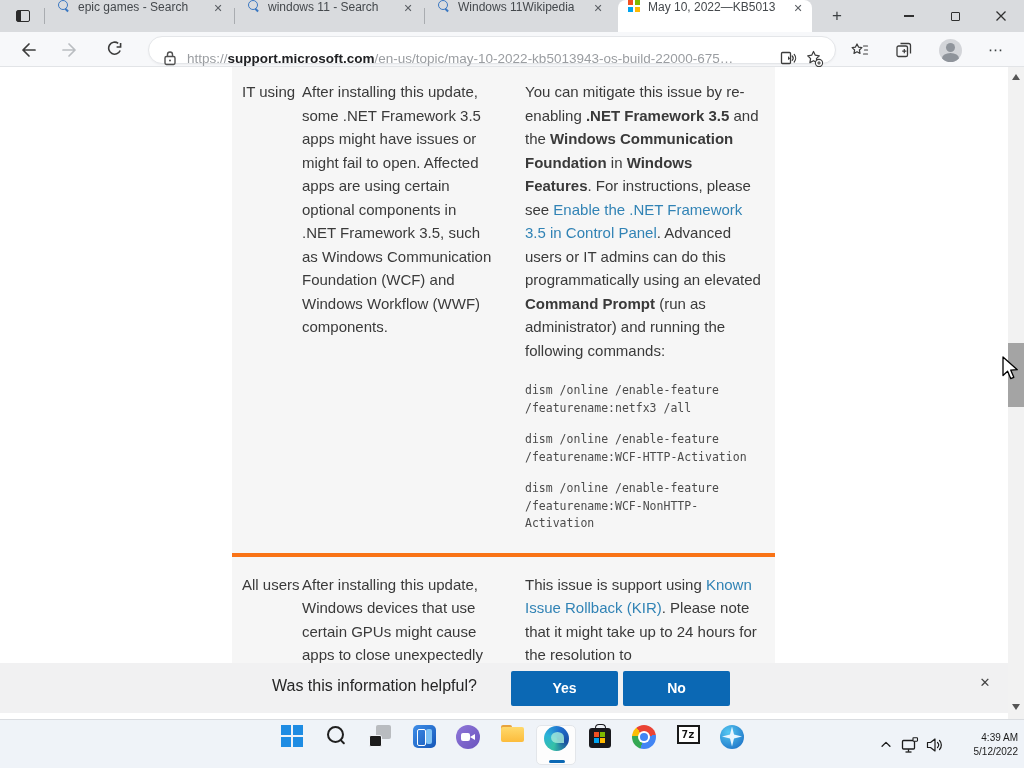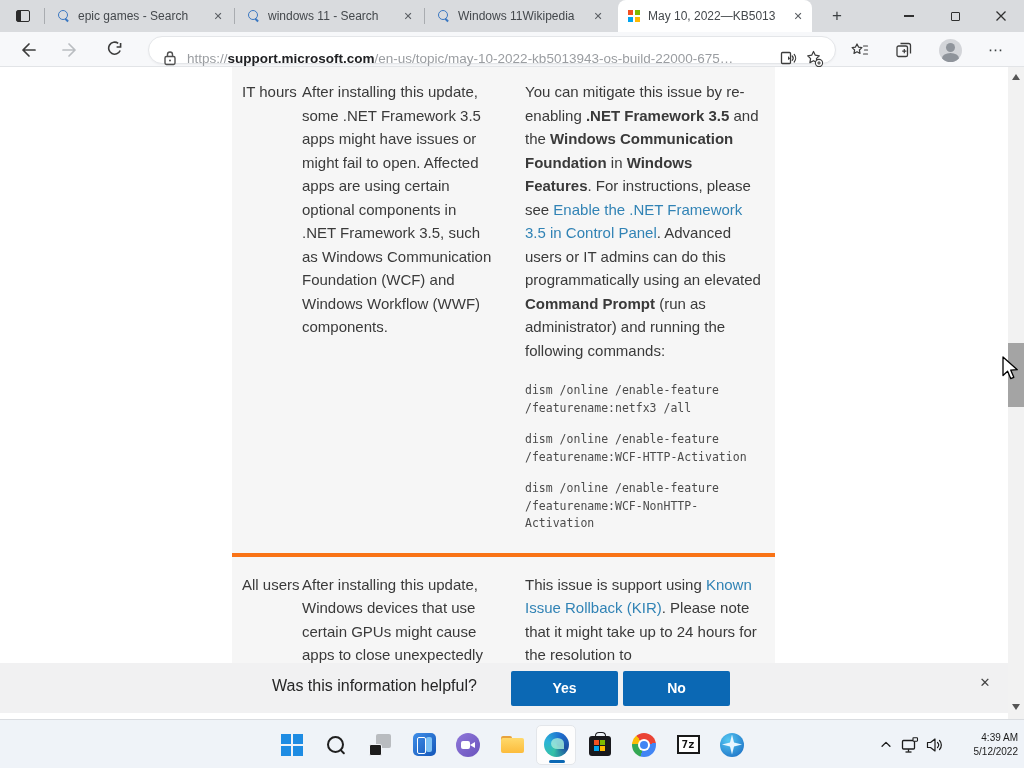--- a/index.html
+++ b/index.html
@@ -5,21 +5,21 @@
   * { margin:0; padding:0; box-sizing:border-box; }
   body { font-family:"Liberation Sans", sans-serif; }
   .screen { position:relative; width:1024px; height:768px; overflow:hidden; background:#fff; }
 
   
   .tabbar { position:absolute; left:0; top:0; width:1024px; height:32px; background:#d9dbde; }
   .tab-actions { position:absolute; left:12px; top:6px; width:22px; height:20px; display:flex; align-items:center; justify-content:center; border-radius:4px; }
   .tab-actions-glyph { width:14px; height:12px; border:1.6px solid #2b2b2b; border-radius:2px; position:relative; }
   .tab-actions-glyph::before { content:""; position:absolute; left:0; top:0; bottom:0; width:4px; background:#2b2b2b; }
   .vsep { position:absolute; top:8px; width:1px; height:16px; background:#a9acb0; }
-  .tab { position:absolute; top:0; height:32px; width:184px; display:flex; align-items:center; padding:0 6px 0 10px; }
+  .tab { position:absolute; top:0; height:32px; width:184px; display:flex; align-items:flex-start; padding:0 6px 0 10px; }
   .tab.active { background:#fff; border-radius:8px 8px 0 0; width:194px; z-index:2; }
   .tab-title { flex:1; font-size:12px; color:#44484c; white-space:nowrap; overflow:hidden; margin:0 4px 0 8px; }
   .tab-close { width:16px; height:16px; font-size:11px; line-height:16px; text-align:center; color:#5a5e63; border-radius:3px; flex:0 0 auto; }
   .search-glyph { position:relative; width:12px; height:12px; flex:0 0 auto; }
   .search-glyph::before { content:""; position:absolute; left:0; top:0; width:8px; height:8px; border:1.7px solid #3b78c2; border-radius:50%; }
   .search-glyph::after { content:""; position:absolute; left:8px; top:8px; width:4px; height:1.7px; background:#3b78c2; transform:rotate(45deg); transform-origin:0 0; }
   .mslogo { width:12px; height:12px; display:grid; grid-template-columns:5px 5px; grid-template-rows:5px 5px; gap:2px; flex:0 0 auto; }
   .mslogo i:nth-child(1){background:#f25022;} .mslogo i:nth-child(2){background:#7fba00;}
   .mslogo i:nth-child(3){background:#00a4ef;} .mslogo i:nth-child(4){background:#ffb900;}
   .newtab { position:absolute; left:824px; top:4px; width:26px; height:24px; font-size:17px; color:#3c4043; text-align:center; line-height:23px; border-radius:4px; }
@@ -65,21 +65,21 @@
   
   .scrollbar { position:absolute; right:0; top:67px; width:16px; height:652px; background:#f2f2f2; z-index:6; }
   .sb-arrow { position:absolute; left:4px; width:0; height:0; border-left:4px solid transparent; border-right:4px solid transparent; }
   .sb-up { top:7px; border-bottom:6px solid #555; }
   .sb-down { bottom:9px; border-top:6px solid #555; }
   .sb-thumb { position:absolute; left:0; top:276px; width:16px; height:64px; background:#a4a4a4; }
 
   
   .taskbar { position:absolute; left:0; top:719px; width:1024px; height:49px; background:#eff3f8; border-top:1px solid #d9dce0; }
   .tb-center { position:absolute; left:0; top:0; width:1024px; height:49px; display:flex; align-items:center; justify-content:center; }
-  .tkbtn { width:40px; height:40px; margin:0 2px; display:flex; align-items:center; justify-content:center; position:relative; border-radius:5px; }
+  .tkbtn { width:40px; height:40px; margin:0 2px; display:flex; align-items:flex-start; justify-content:center; position:relative; border-radius:5px; }
   .tkbtn.active-app { background:#fdfdfd; border:1px solid #e3e6ea; }
   .tkbtn.active-app::after { content:""; position:absolute; bottom:1px; left:12px; width:16px; height:3px; border-radius:2px; background:#0b68b4; }
   .ico-start { width:22px; height:22px; display:grid; grid-template-columns:10px 10px; grid-template-rows:10px 10px; gap:2px; }
   .ico-start i { background:#1e8ce3; }
   .ico-search { position:relative; width:20px; height:20px; }
   .ico-search::before { content:""; position:absolute; left:1px; top:1px; width:13px; height:13px; border:2px solid #1f1f1f; border-radius:50%; }
   .ico-search::after { content:""; position:absolute; left:14.5px; top:14.5px; width:6px; height:2px; background:#1f1f1f; transform:rotate(45deg); transform-origin:0 0; border-radius:1px; }
   .ico-taskview { position:relative; width:22px; height:22px; }
   .ico-taskview .back { position:absolute; right:0; top:0; width:15px; height:14px; background:#b9bcc0; border-radius:2px; }
   .ico-taskview .front { position:absolute; left:0; bottom:0; width:13px; height:12px; background:#1c1c1c; border-radius:2px; border:1.5px solid #f2f4f8; }
@@ -229,21 +229,21 @@
     </div>
     <div class="tbicon" style="left:982px">
       <span class="dots">⋯</span>
     </div>
   </div>
 
   <div class="content">
     <div class="tbl">
 
       <div class="trow">
-        <div class="c1">IT hours</div>
+        <div class="c1">IT using</div>
         <div class="c2 para">After installing this update, some .NET Framework 3.5 apps might have issues or might fail to open. Affected apps are using certain optional components in .NET Framework 3.5, such as Windows Communication Foundation (WCF) and Windows Workflow (WWF) components.</div>
         <div class="c3">
           <p class="para"><span>You can mitigate this issue by re-enabling </span><b>.NET Framework 3.5</b><span> and the </span><b>Windows Communication Foundation</b><span> in </span><b>Windows Features</b><span>. For instructions, please see </span><span class="link">Enable the .NET Framework 3.5 in Control Panel</span><span>. Advanced users or IT admins can do this programmatically using an elevated </span><b>Command Prompt</b><span> (run as administrator) and running the following commands:</span></p>
           <div class="code">dism /online /enable-feature
 /featurename:netfx3 /all</div>
           <div class="code">dism /online /enable-feature
 /featurename:WCF-HTTP-Activation</div>
           <div class="code">dism /online /enable-feature
 /featurename:WCF-NonHTTP-Activation</div>
         </div>

